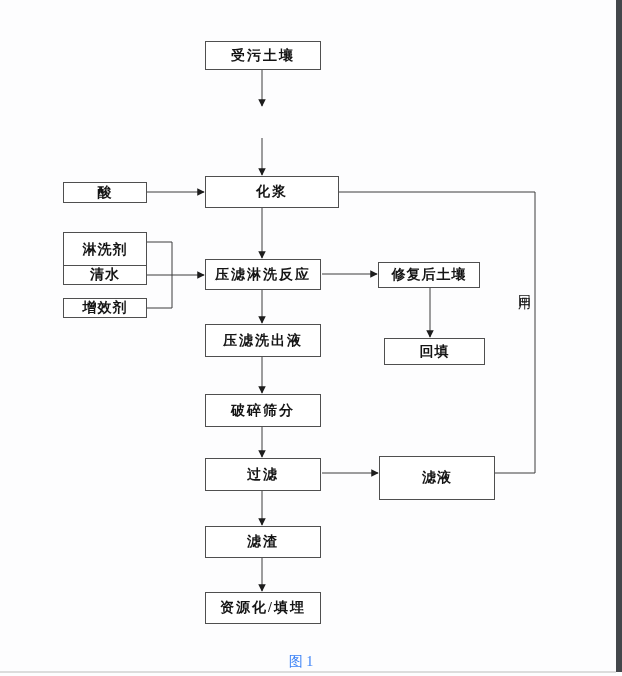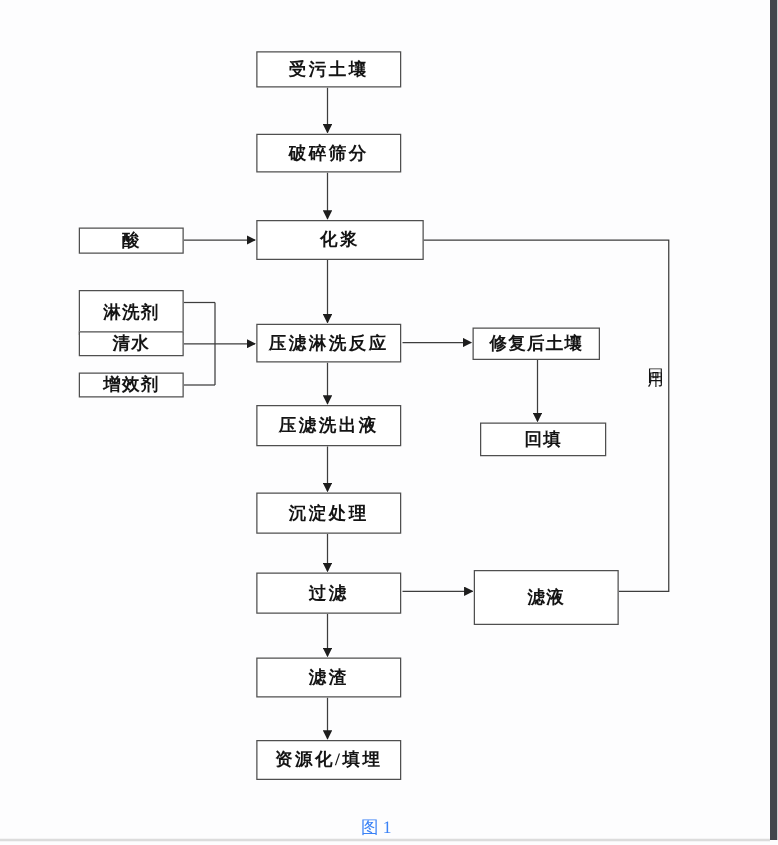--- a/index.html
+++ b/index.html
@@ -76,25 +76,24 @@
       <line x1="172" y1="242" x2="172" y2="308"></line>
       <line x1="147" y1="275" x2="204" y2="275" marker-end="url(#arr)"></line>
       <line x1="322" y1="274" x2="377" y2="274" marker-end="url(#arr)"></line>
       <line x1="430" y1="288" x2="430" y2="337" marker-end="url(#arr)"></line>
       <line x1="322" y1="473" x2="378" y2="473" marker-end="url(#arr)"></line>
       <polyline points="495,473 535,473 535,192 323,192" marker-end="url(#arr)"></polyline>
     </g>
   </svg>
 
   <div class="node" style="left:205px;top:41px;width:116px;height:29px">受污土壤</div>
-  <div class="node" style="left:205px;top:107px;width:116px;height:31px">破碎筛分</div>
   <div class="node" style="left:205px;top:176px;width:134px;height:32px">化浆</div>
   <div class="node" style="left:205px;top:259px;width:116px;height:31px">压滤淋洗反应</div>
   <div class="node" style="left:205px;top:324px;width:116px;height:33px">压滤洗出液</div>
-  <div class="node" style="left:205px;top:394px;width:116px;height:33px">沉淀处理</div>
+  <div class="node" style="left:205px;top:394px;width:116px;height:33px">破碎筛分</div>
   <div class="node" style="left:205px;top:458px;width:116px;height:33px">过滤</div>
   <div class="node" style="left:205px;top:526px;width:116px;height:32px">滤渣</div>
   <div class="node" style="left:205px;top:592px;width:116px;height:32px">资源化/填埋</div>
 
   <div class="node small" style="left:63px;top:182px;width:84px;height:21px">酸</div>
   <div class="node small" style="left:63px;top:232px;width:84px;height:36px">淋洗剂</div>
   <div class="node small" style="left:63px;top:265px;width:84px;height:20px">清水</div>
   <div class="node small" style="left:63px;top:298px;width:84px;height:20px">增效剂</div>
 
   <div class="node small" style="left:378px;top:262px;width:102px;height:26px">修复后土壤</div>

